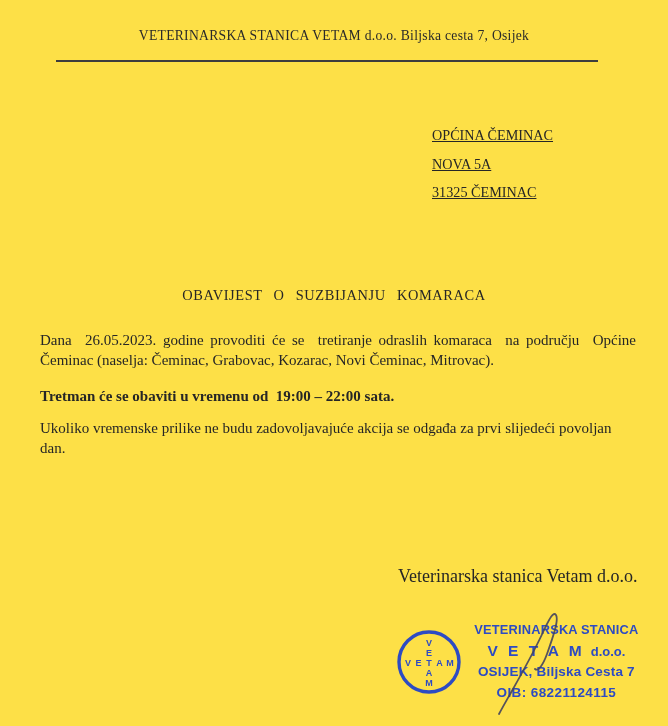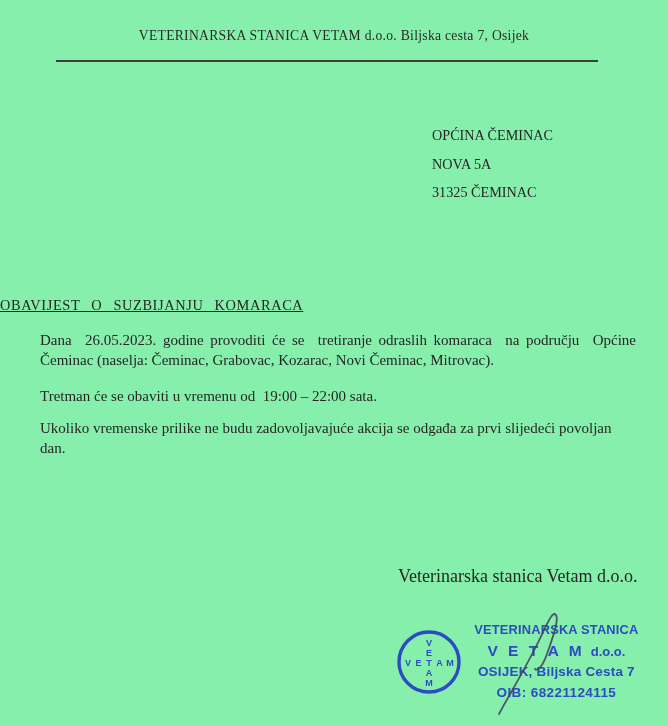--- a/index.html
+++ b/index.html
@@ -3,21 +3,21 @@
 <meta charset="utf-8">
 <style>
   * { margin: 0; padding: 0; box-sizing: border-box; }
   html, body { background: #ffffff; }
   body { font-family: "Liberation Serif", serif; }
 
   .page {
     position: relative;
     width: 668px;
     height: 726px;
-    background: #86efac;
+    background: #fde047;
     overflow: hidden;
     color: #262626;
   }
 
   
   .header-title {
     position: absolute;
     top: 28px;
     left: 0;
     width: 100%;
@@ -36,46 +36,47 @@
   }
 
   
   .recipient {
     position: absolute;
     top: 121px;
     left: 432px;
     font-size: 14.2px;
     line-height: 28.5px;
     color: #262626;
+    text-decoration: underline;
   }
 
   
   .subject {
     position: absolute;
-    top: 297px;
+    top: 287px;
     left: 0;
     width: 100%;
+    text-align: center;
     font-size: 14.4px;
     word-spacing: 7px;
     letter-spacing: 0.6px;
     color: #262626;
-    text-decoration: underline;
   }
 
   
   .para {
     position: absolute;
     left: 40px;
     font-size: 15px;
     line-height: 19.5px;
     white-space: pre-wrap;
     color: #262626;
   }
   .para-1 { top: 331px; width: 596px; text-align: justify; }
-  .para-2 { top: 387px; width: 596px; }
+  .para-2 { top: 387px; width: 596px; font-weight: bold; }
   .para-3 { top: 419px; width: 578px; }
 
   .warning-line {
     position: absolute;
     left: 40px;
     top: 481px;
     width: 610px;
     font-size: 13.9px;
     white-space: pre-wrap;
     color: #1f1f1f;

